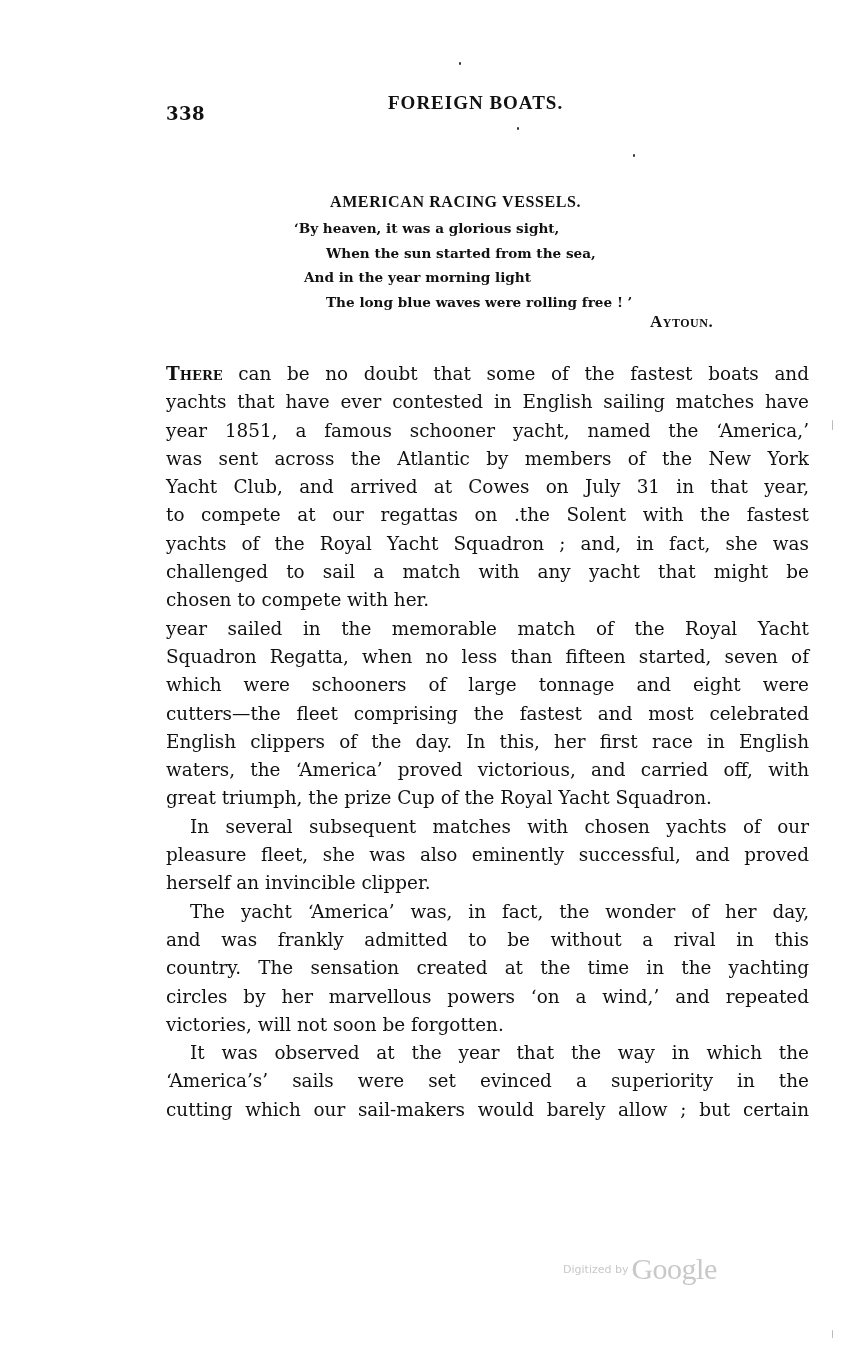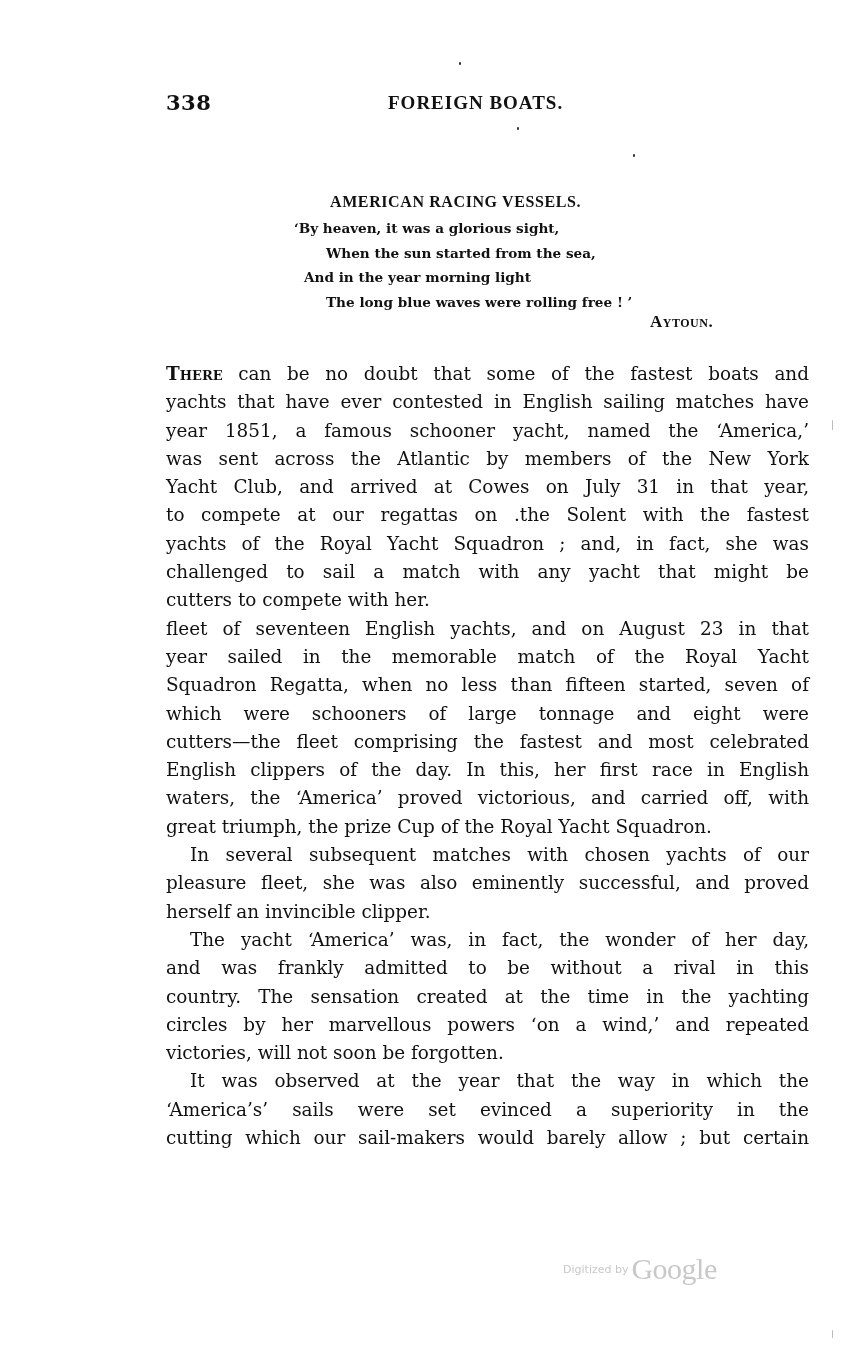--- a/index.html
+++ b/index.html
@@ -29,24 +29,24 @@
     .running-head {
       position: absolute;
       top: 90px;
       left: 166px;
       width: 646px;
       height: 30px;
     }
     .page-number {
       position: absolute;
       left: 0;
-      top: 0;
+      top: 13px;
       font-family: "DejaVu Serif", serif;
       font-weight: bold;
-      font-size: 21px;
+      font-size: 18px;
       letter-spacing: 0.5px;
     }
     .running-title {
       position: absolute;
       left: 222px;
       top: 2px;
       font-family: "Liberation Serif", serif;
       font-weight: bold;
       font-size: 19px;
       letter-spacing: 1px;
@@ -151,25 +151,24 @@
 
     <div class="paragraph">
       <span class="line"><span class="small-caps">There</span><span> can be no doubt that some of the fastest boats and</span></span>
       <span class="line">yachts that have ever contested in English sailing matches have</span>
       <span class="line">year 1851, a famous schooner yacht, named the ‘America,’</span>
       <span class="line">was sent across the Atlantic by members of the New York</span>
       <span class="line">Yacht Club, and arrived at Cowes on July 31 in that year,</span>
       <span class="line">to compete at our regattas on .the Solent with the fastest</span>
       <span class="line">yachts of the Royal Yacht Squadron ; and, in fact, she was</span>
       <span class="line">challenged to sail a match with any yacht that might be</span>
-      <span class="line last">cutters to compete with her.</span>
-    </div>
-
-    <div class="paragraph">
-      <span class="line">fleet of seventeen English yachts, and on August 23 in that</span>
+      <span class="line last">chosen to compete with her.</span>
+    </div>
+
+    <div class="paragraph">
       <span class="line">year sailed in the memorable match of the Royal Yacht</span>
       <span class="line">Squadron Regatta, when no less than fifteen started, seven of</span>
       <span class="line">which were schooners of large tonnage and eight were</span>
       <span class="line">cutters—the fleet comprising the fastest and most celebrated</span>
       <span class="line">English clippers of the day.  In this, her first race in English</span>
       <span class="line">waters, the ‘America’ proved victorious, and carried off, with</span>
       <span class="line last">great triumph, the prize Cup of the Royal Yacht Squadron.</span>
     </div>
 
     <div class="paragraph">

